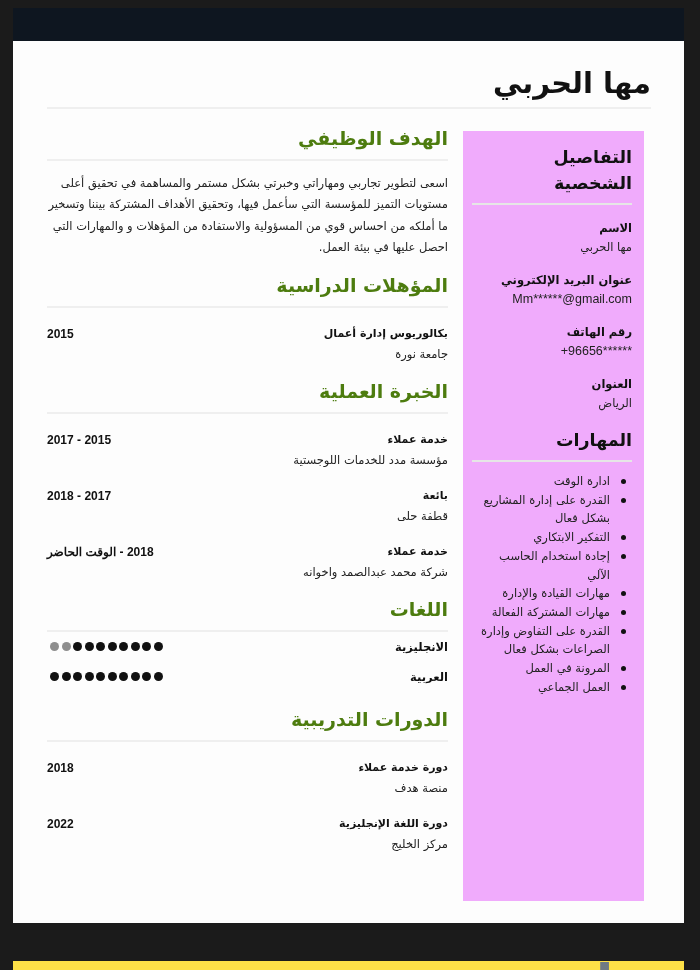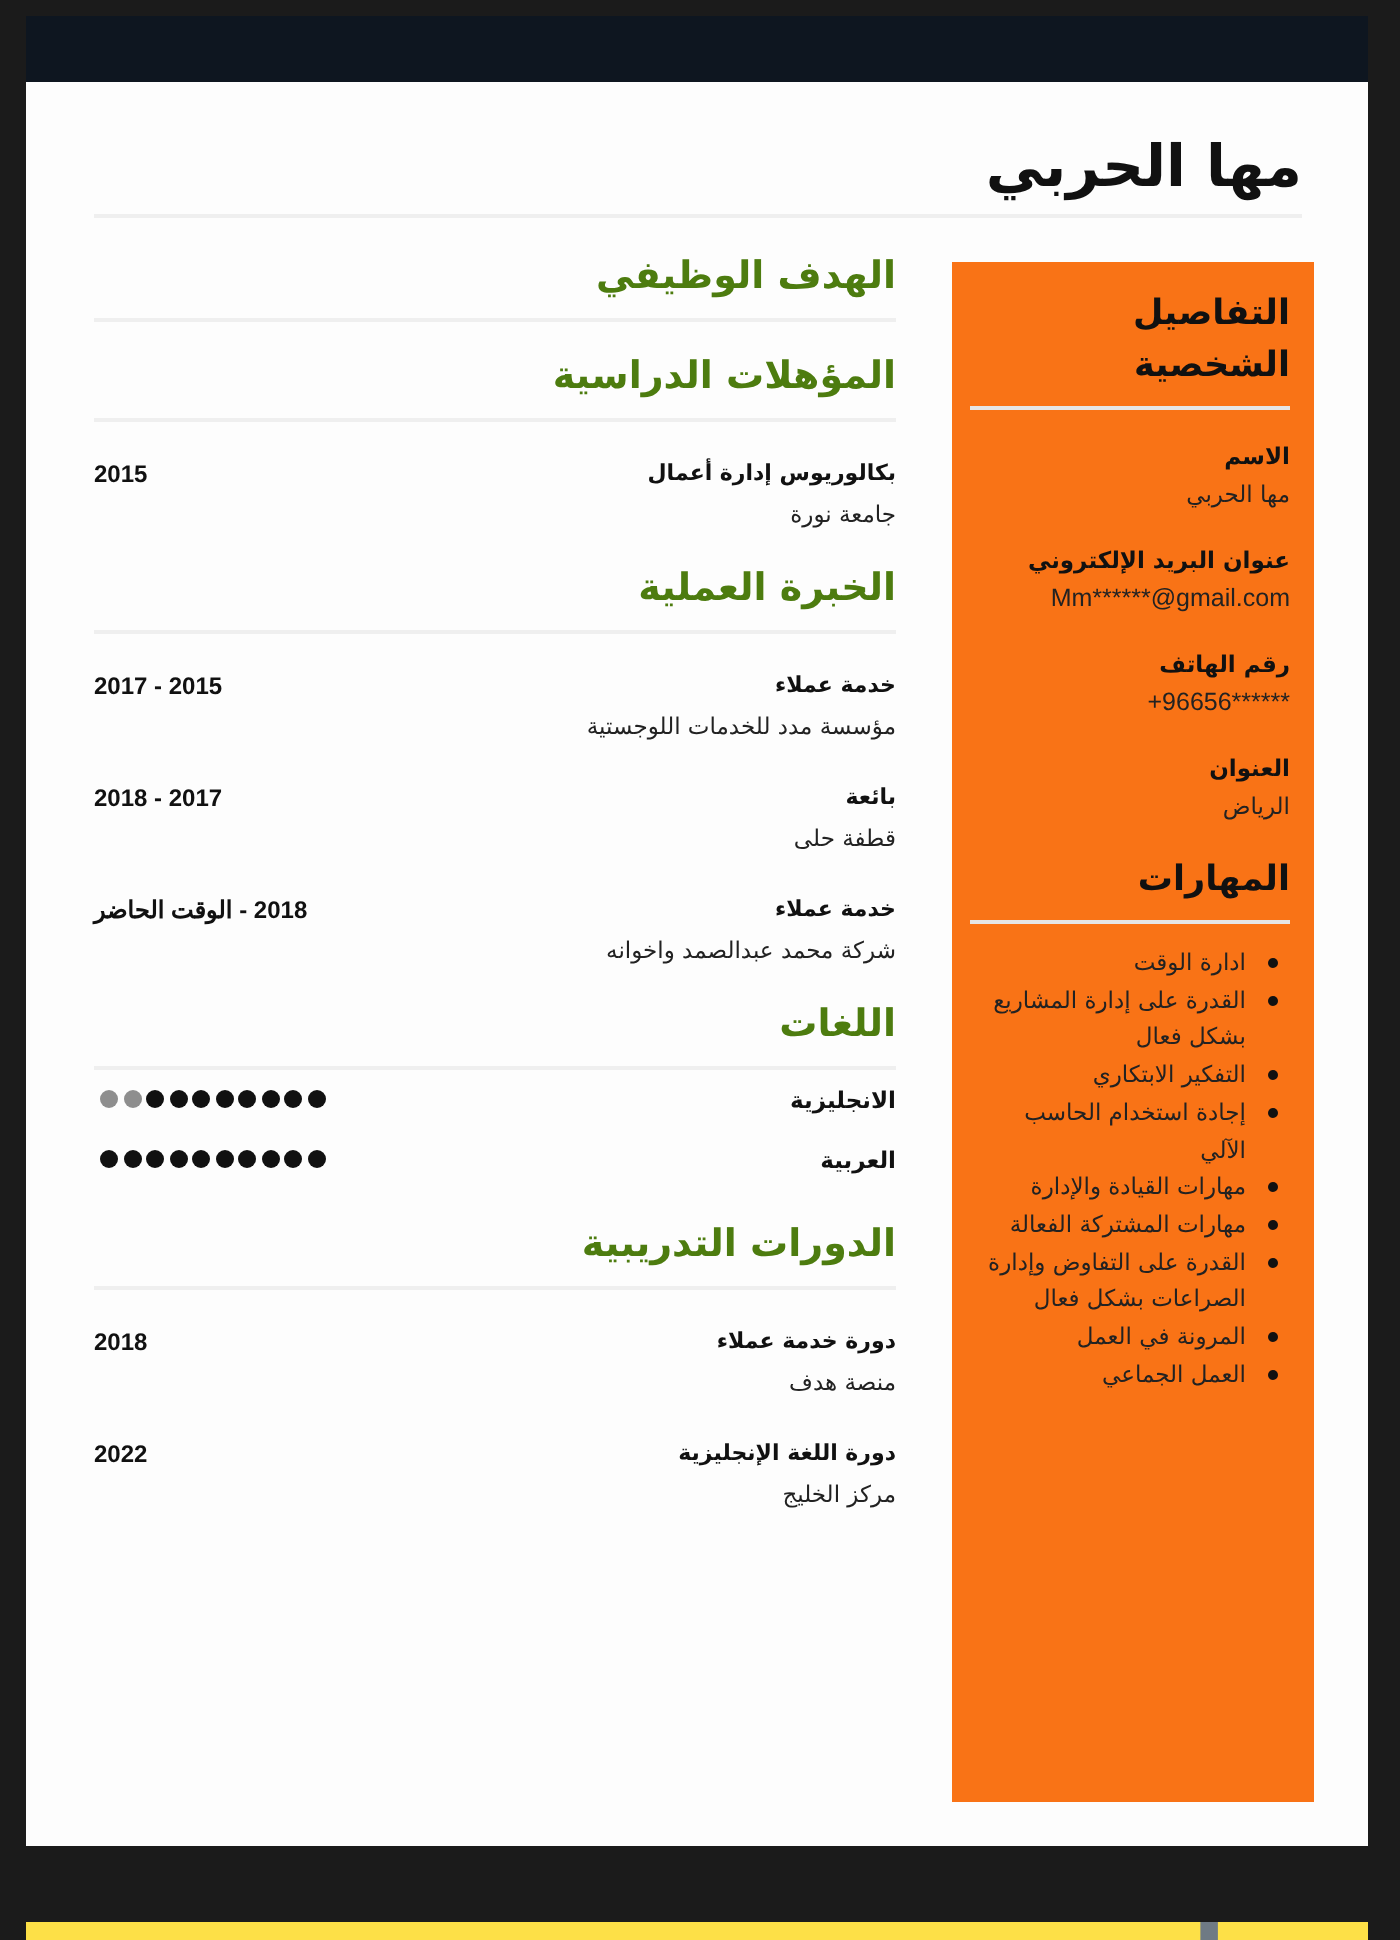--- a/index.html
+++ b/index.html
@@ -8,21 +8,21 @@
 
     .frame-top { position: absolute; left: 13px; top: 8px; width: 671px; height: 33px; background: #0e1620; }
     .page { position: absolute; left: 13px; top: 41px; width: 671px; height: 882px; background: #fdfdfd; }
     .frame-bottom { position: absolute; left: 13px; top: 961px; width: 671px; height: 35px; background: #fde047; overflow: hidden; }
     .watermark { position: absolute; right: 4px; top: -6px; font-family: "DejaVu Sans", sans-serif; font-weight: bold; font-size: 40px; color: #6f7a84; letter-spacing: -1px; transform: scaleX(1.25); transform-origin: right center; }
 
     .name { position: absolute; right: 33px; top: 22px; font-size: 29px; font-weight: bold; color: #111; line-height: 40px; }
     .name-divider { position: absolute; left: 34px; right: 33px; top: 66px; height: 2px; background: #efefef; }
 
     
-    .sidebar { position: absolute; left: 463px; top: 90px; width: 181px; height: 770px; background: #f97316; padding: 0 12px 0 10px; }
+    .sidebar { position: absolute; left: 450px; top: 90px; width: 181px; height: 770px; background: #f0abfc; padding: 0 12px 0 10px; }
     .side-h { font-size: 17.5px; font-weight: bold; color: #111; line-height: 26px; margin-top: 13px; text-align: right; }
     .side-divider { height: 2px; background: #e6e6e6; margin: 7px 0 0 0; width: 160px; margin-right: auto; margin-left: 0; }
     .details { margin-top: 14px; }
     .d-item { margin-bottom: 14px; text-align: right; }
     .d-label { font-size: 11.5px; font-weight: bold; color: #111; line-height: 18px; }
     .d-value { font-size: 11.5px; color: #222; line-height: 20px; }
     .d-value.ltr { direction: ltr; text-align: right; font-family: "Liberation Sans", sans-serif; font-size: 12.5px; }
 
     .skills-h { margin-top: 4px; }
     .skills { list-style: none; margin-top: 10px; padding-right: 22px; }
@@ -91,20 +91,21 @@
       <li>القدرة على التفاوض وإدارة الصراعات بشكل فعال</li>
       <li>المرونة في العمل</li>
       <li>العمل الجماعي</li>
     </ul>
   </aside>
 
   <main class="main">
     <section>
       <h2 class="sec-h">الهدف الوظيفي</h2>
       <div class="sec-divider"></div>
+      <p class="objective">اسعى لتطوير تجاربي ومهاراتي وخبرتي بشكل مستمر والمساهمة في تحقيق أعلى مستويات التميز للمؤسسة التي سأعمل فيها، وتحقيق الأهداف المشتركة بيننا وتسخير ما أملكه من احساس قوي من المسؤولية والاستفادة من المؤهلات و والمهارات التي احصل عليها في بيئة العمل.</p>
     </section>
 
     <section class="section">
       <h2 class="sec-h">المؤهلات الدراسية</h2>
       <div class="sec-divider"></div>
       <div class="entry">
         <div class="e-title">بكالوريوس إدارة أعمال</div>
         <div class="e-sub">جامعة نورة</div>
         <div class="e-date">2015</div>
       </div>

